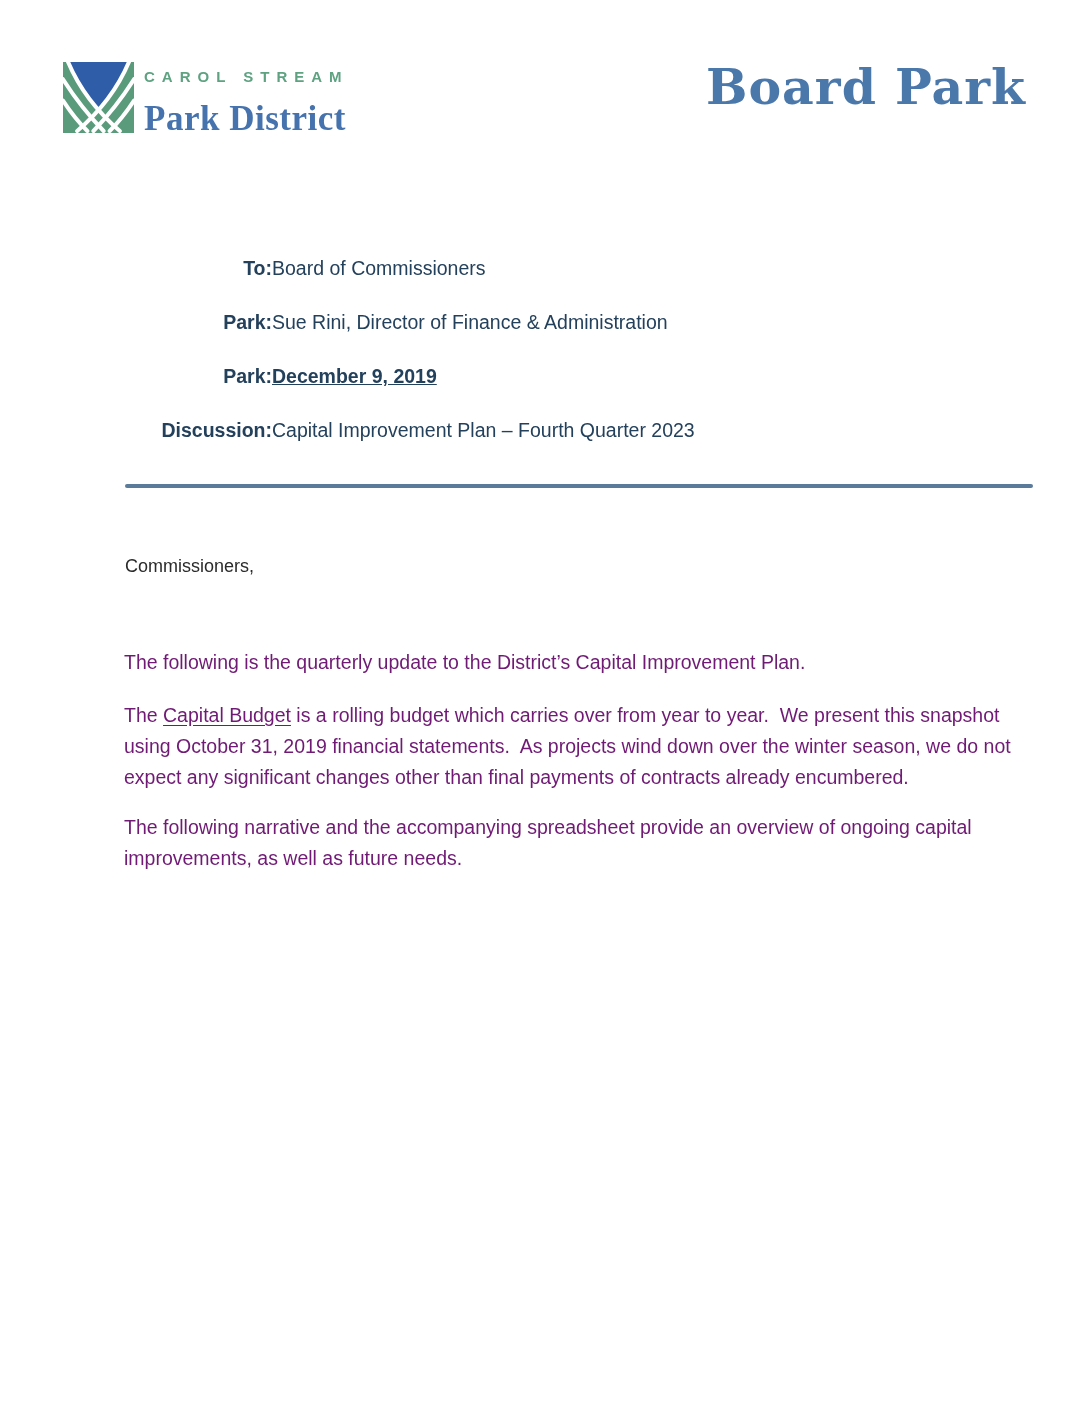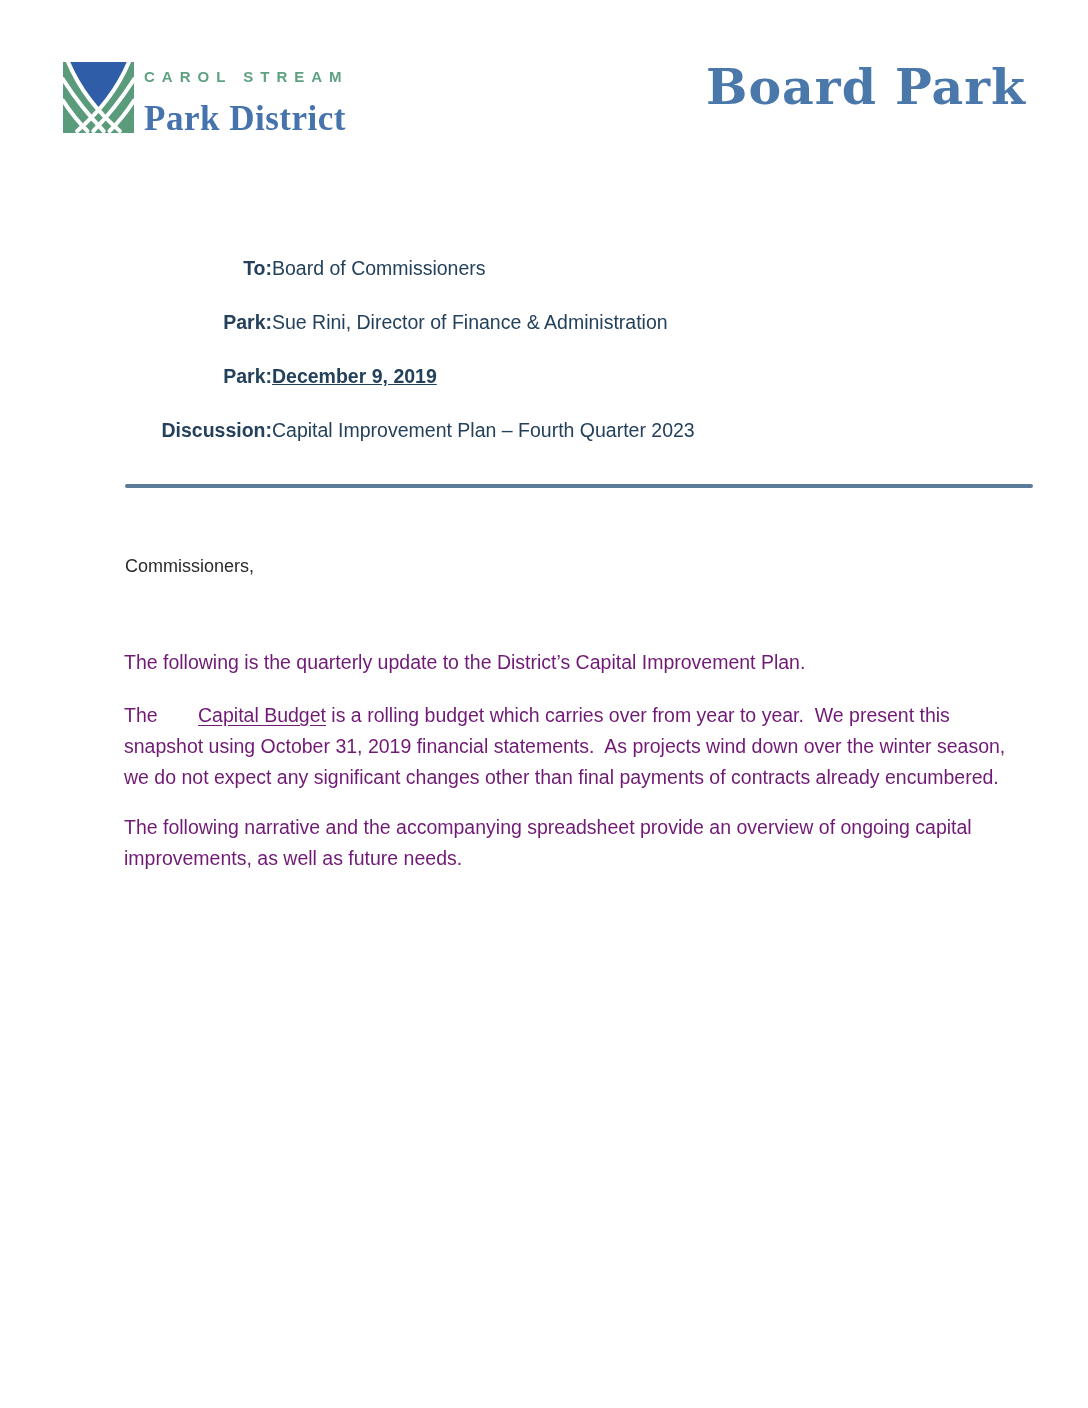--- a/index.html
+++ b/index.html
@@ -92,21 +92,21 @@
     left: 124px;
     width: 908px;
     font-size: 19.5px;
     line-height: 31px;
     color: #701a75;
     white-space: pre-wrap;
   }
   .para1 { top: 647px; }
   .para2 { top: 700px; }
   .para3 { top: 812px; }
-  .underlined { text-decoration: underline; text-underline-offset: 3px; margin-left: 35px; }
+  .underlined { text-decoration: underline; text-underline-offset: 3px; }
 
   
   .page-marker {
     position: absolute;
     top: 1295px;
     left: 54px;
     font-size: 17px;
     color: #000000;
   }
 </style>

